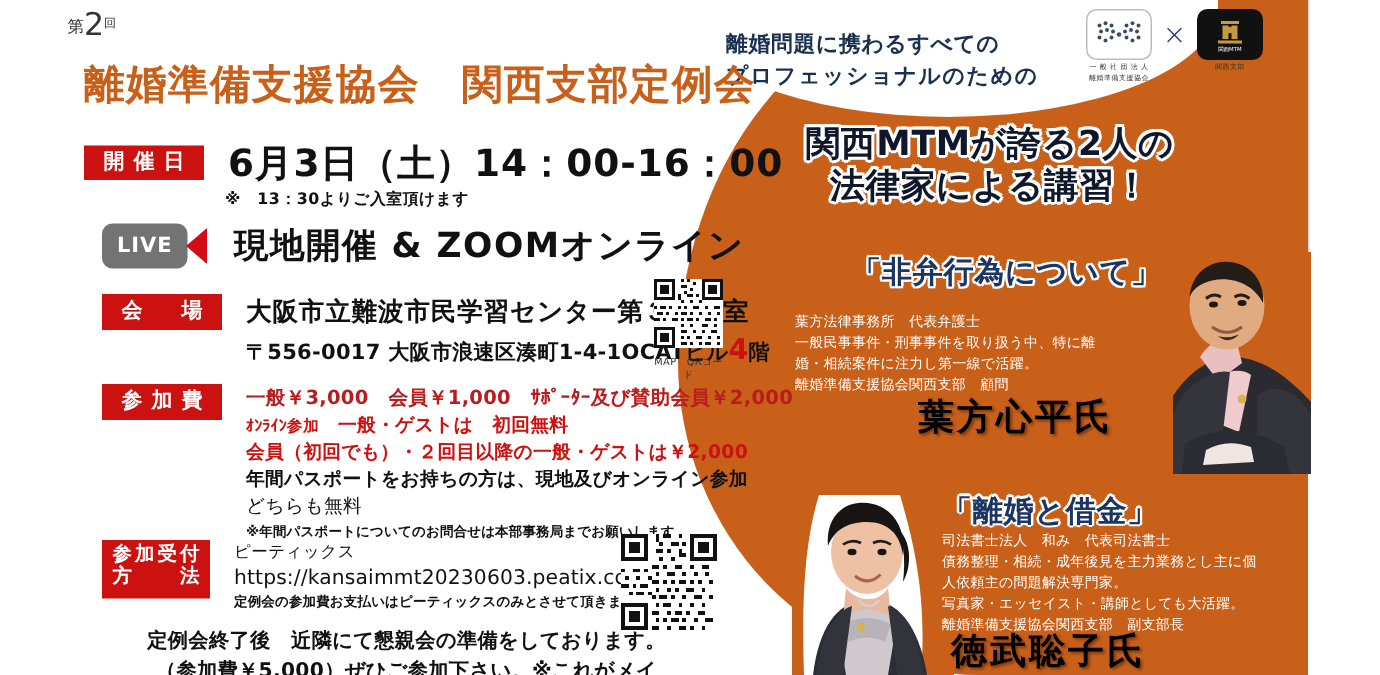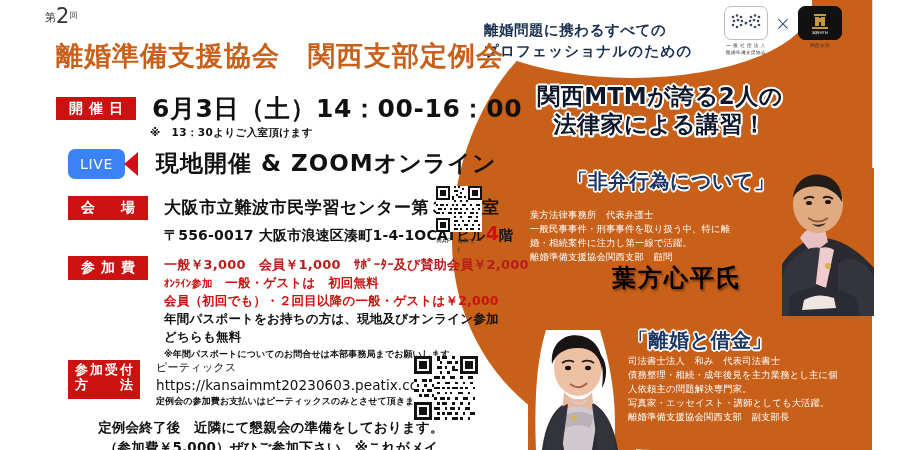--- a/index.html
+++ b/index.html
@@ -113,22 +113,22 @@
   }
   .tag.two{ line-height:1.18; font-size:13px; letter-spacing:2px; padding:2px 5px 6px 7px; }
 
   .date-row{ left:56px; top:92px; display:flex; align-items:center; }
   .date-txt{ margin-left:16px; font-size:25px; font-weight:bold; color:#111; letter-spacing:0.6px; white-space:nowrap; }
   .date-note{ position:absolute; left:150px; top:126px; font-size:10.5px; font-weight:bold; color:#111; letter-spacing:0.4px; }
 
   .live-row{ left:68px; top:148px; display:flex; align-items:center; }
   .live-badge{ position:relative; width:72px; height:30px; }
   .live-badge .body{
-    position:absolute; left:0; top:0; width:57px; height:30px; background:#3b82f6; border-radius:7px;
-    color:#fff; font-weight:normal; font-size:14px; letter-spacing:0.6px;
+    position:absolute; left:0; top:0; width:57px; height:30px; background:#737373; border-radius:7px;
+    color:#fff; font-weight:bold; font-size:14px; letter-spacing:0.6px;
     display:flex; align-items:center; justify-content:center;
   }
   .live-badge .lens{
     position:absolute; left:56px; top:3px; width:0; height:0;
     border-top:12px solid transparent; border-bottom:12px solid transparent;
     border-right:14px solid #D40C18;
   }
   .live-txt{ margin-left:16px; font-size:23px; font-weight:bold; color:#111; letter-spacing:1px; white-space:nowrap; }
 
   .venue-row{ left:68px; top:196px; display:flex; align-items:flex-start; }
@@ -140,21 +140,21 @@
   .qr-map{ position:absolute; left:436px; top:186px; width:46px; text-align:center; }
   .qr-cap{ font-size:6.5px; color:#333; margin-top:1px; letter-spacing:0.3px; }
 
   .fee-row{ left:68px; top:256px; display:flex; align-items:flex-start; }
   .fee-body{ margin-left:16px; }
   .fee-l1{ font-size:13px; font-weight:bold; color:#b91c1c; letter-spacing:0.2px; white-space:nowrap;text-align:right; }
   .fee-l2{ font-size:12.5px; font-weight:bold; color:#CC1111; letter-spacing:0.2px; margin-top:1px; white-space:nowrap; }
   .fee-l2 .nrw{ font-size:10.5px; }
   .fee-l3{ font-size:12.5px; font-weight:bold; color:#CC1111; letter-spacing:0.2px; margin-top:1px; white-space:nowrap; }
   .fee-l4{ font-size:12.5px; font-weight:bold; color:#111; letter-spacing:0.2px; margin-top:1px; white-space:nowrap; }
-  .fee-l5{ font-size:12.5px; font-weight:bold; color:#111; letter-spacing:0.2px; margin-top:1px; }
+  .fee-l5{ font-size:12.5px; font-weight:normal; color:#111; letter-spacing:0.2px; margin-top:1px; }
   .fee-note{ font-size:9px; font-weight:bold; color:#111; margin-top:2px; letter-spacing:0.1px; white-space:nowrap; }
 
   .reg-row{ left:68px; top:360px; display:flex; align-items:flex-start; }
   .reg-body{ margin-left:16px; }
   .reg-l1{ font-size:11px; color:#111; letter-spacing:0.3px; }
   .reg-url{ font-size:13.5px; color:#111; letter-spacing:0.1px; margin-top:2px; }
   .reg-note{ font-size:9px; font-weight:bold; color:#111; margin-top:2px; letter-spacing:0.1px; }
 
   .qr-reg{ position:absolute; left:414px; top:356px; width:64px; }
 
@@ -292,20 +292,21 @@
   <div class="spk-name spk1-name">葉方心平氏</div>
 
   <div class="topic topic2">「離婚と借金」</div>
   <div class="bio bio2">
     <div>司法書士法人　和み　代表司法書士</div>
     <div>債務整理・相続・成年後見を主力業務とし主に個</div>
     <div>人依頼主の問題解決専門家。</div>
     <div>写真家・エッセイスト・講師としても大活躍。</div>
     <div>離婚準備支援協会関西支部　副支部長</div>
   </div>
+  <div class="spk-name spk2-name">徳武聡子氏</div>
 
   <div class="issue">
     <span>第</span><span class="big">2</span><span class="sm">回</span>
   </div>
 
   <div class="main-title">離婚準備支援協会　関西支部定例会</div>
 
   <div class="row date-row">
     <span class="tag">開催日</span>
     <span class="date-txt">6月3日（土）14：00-16：00</span>

